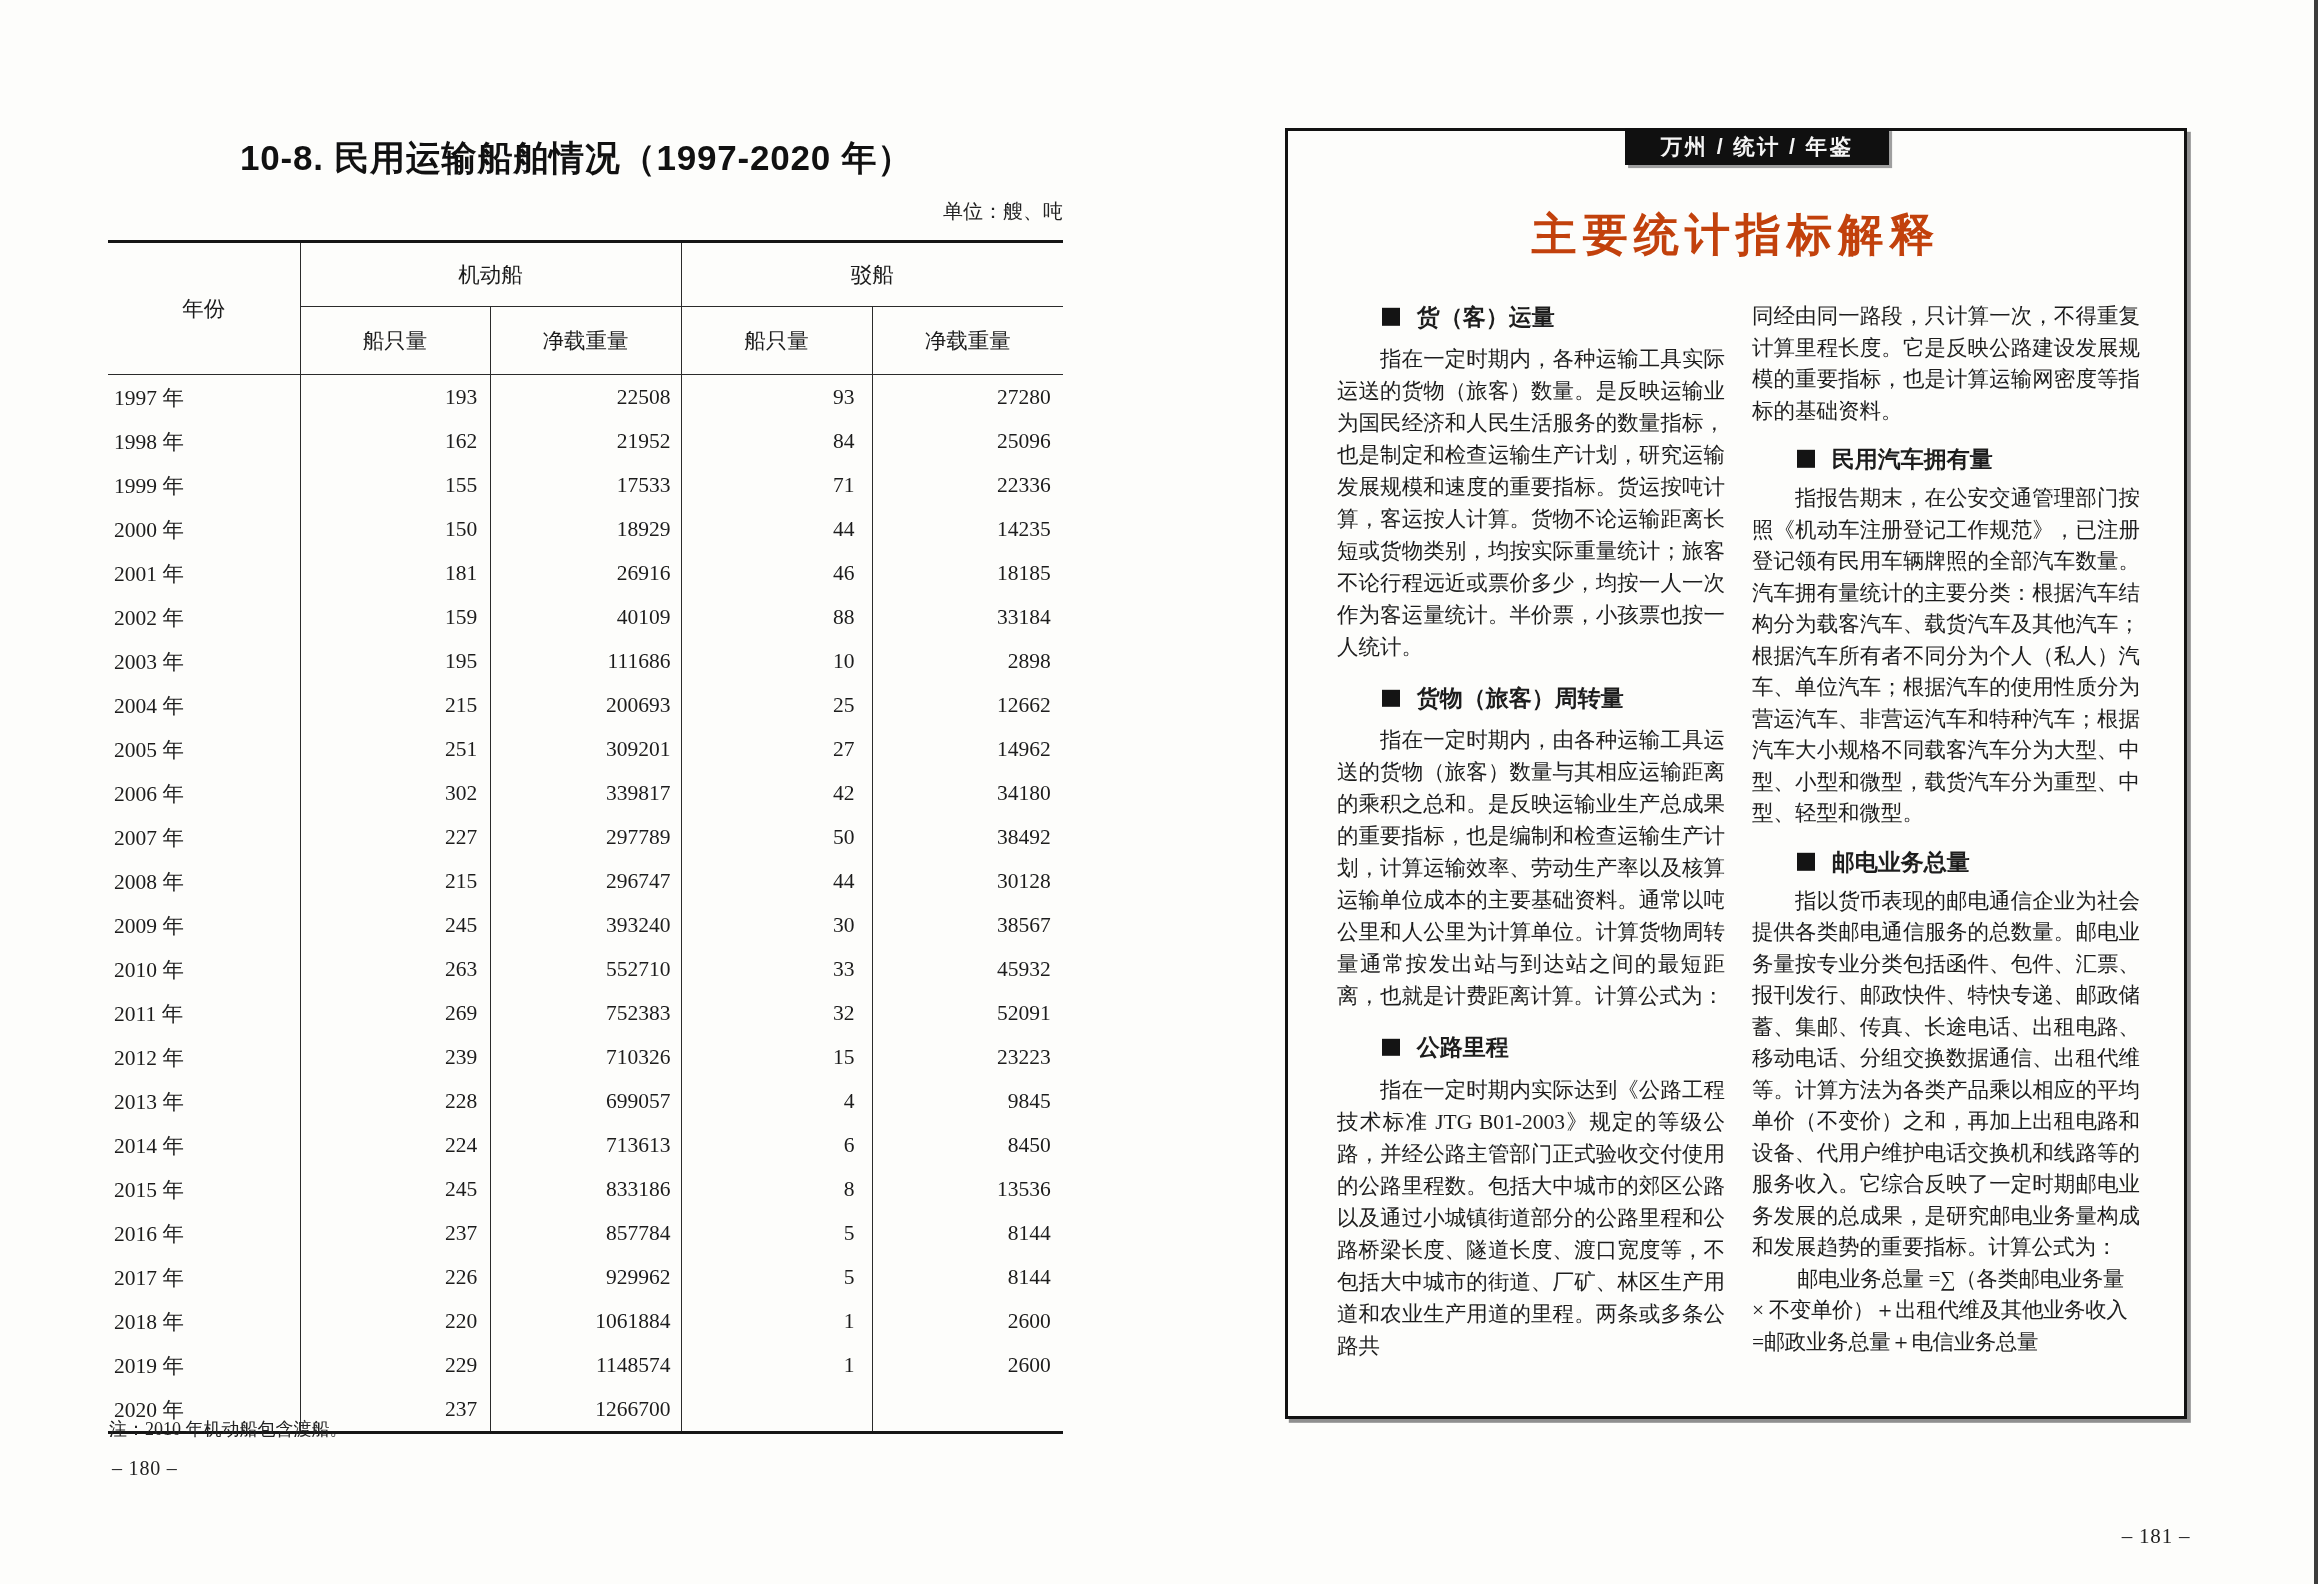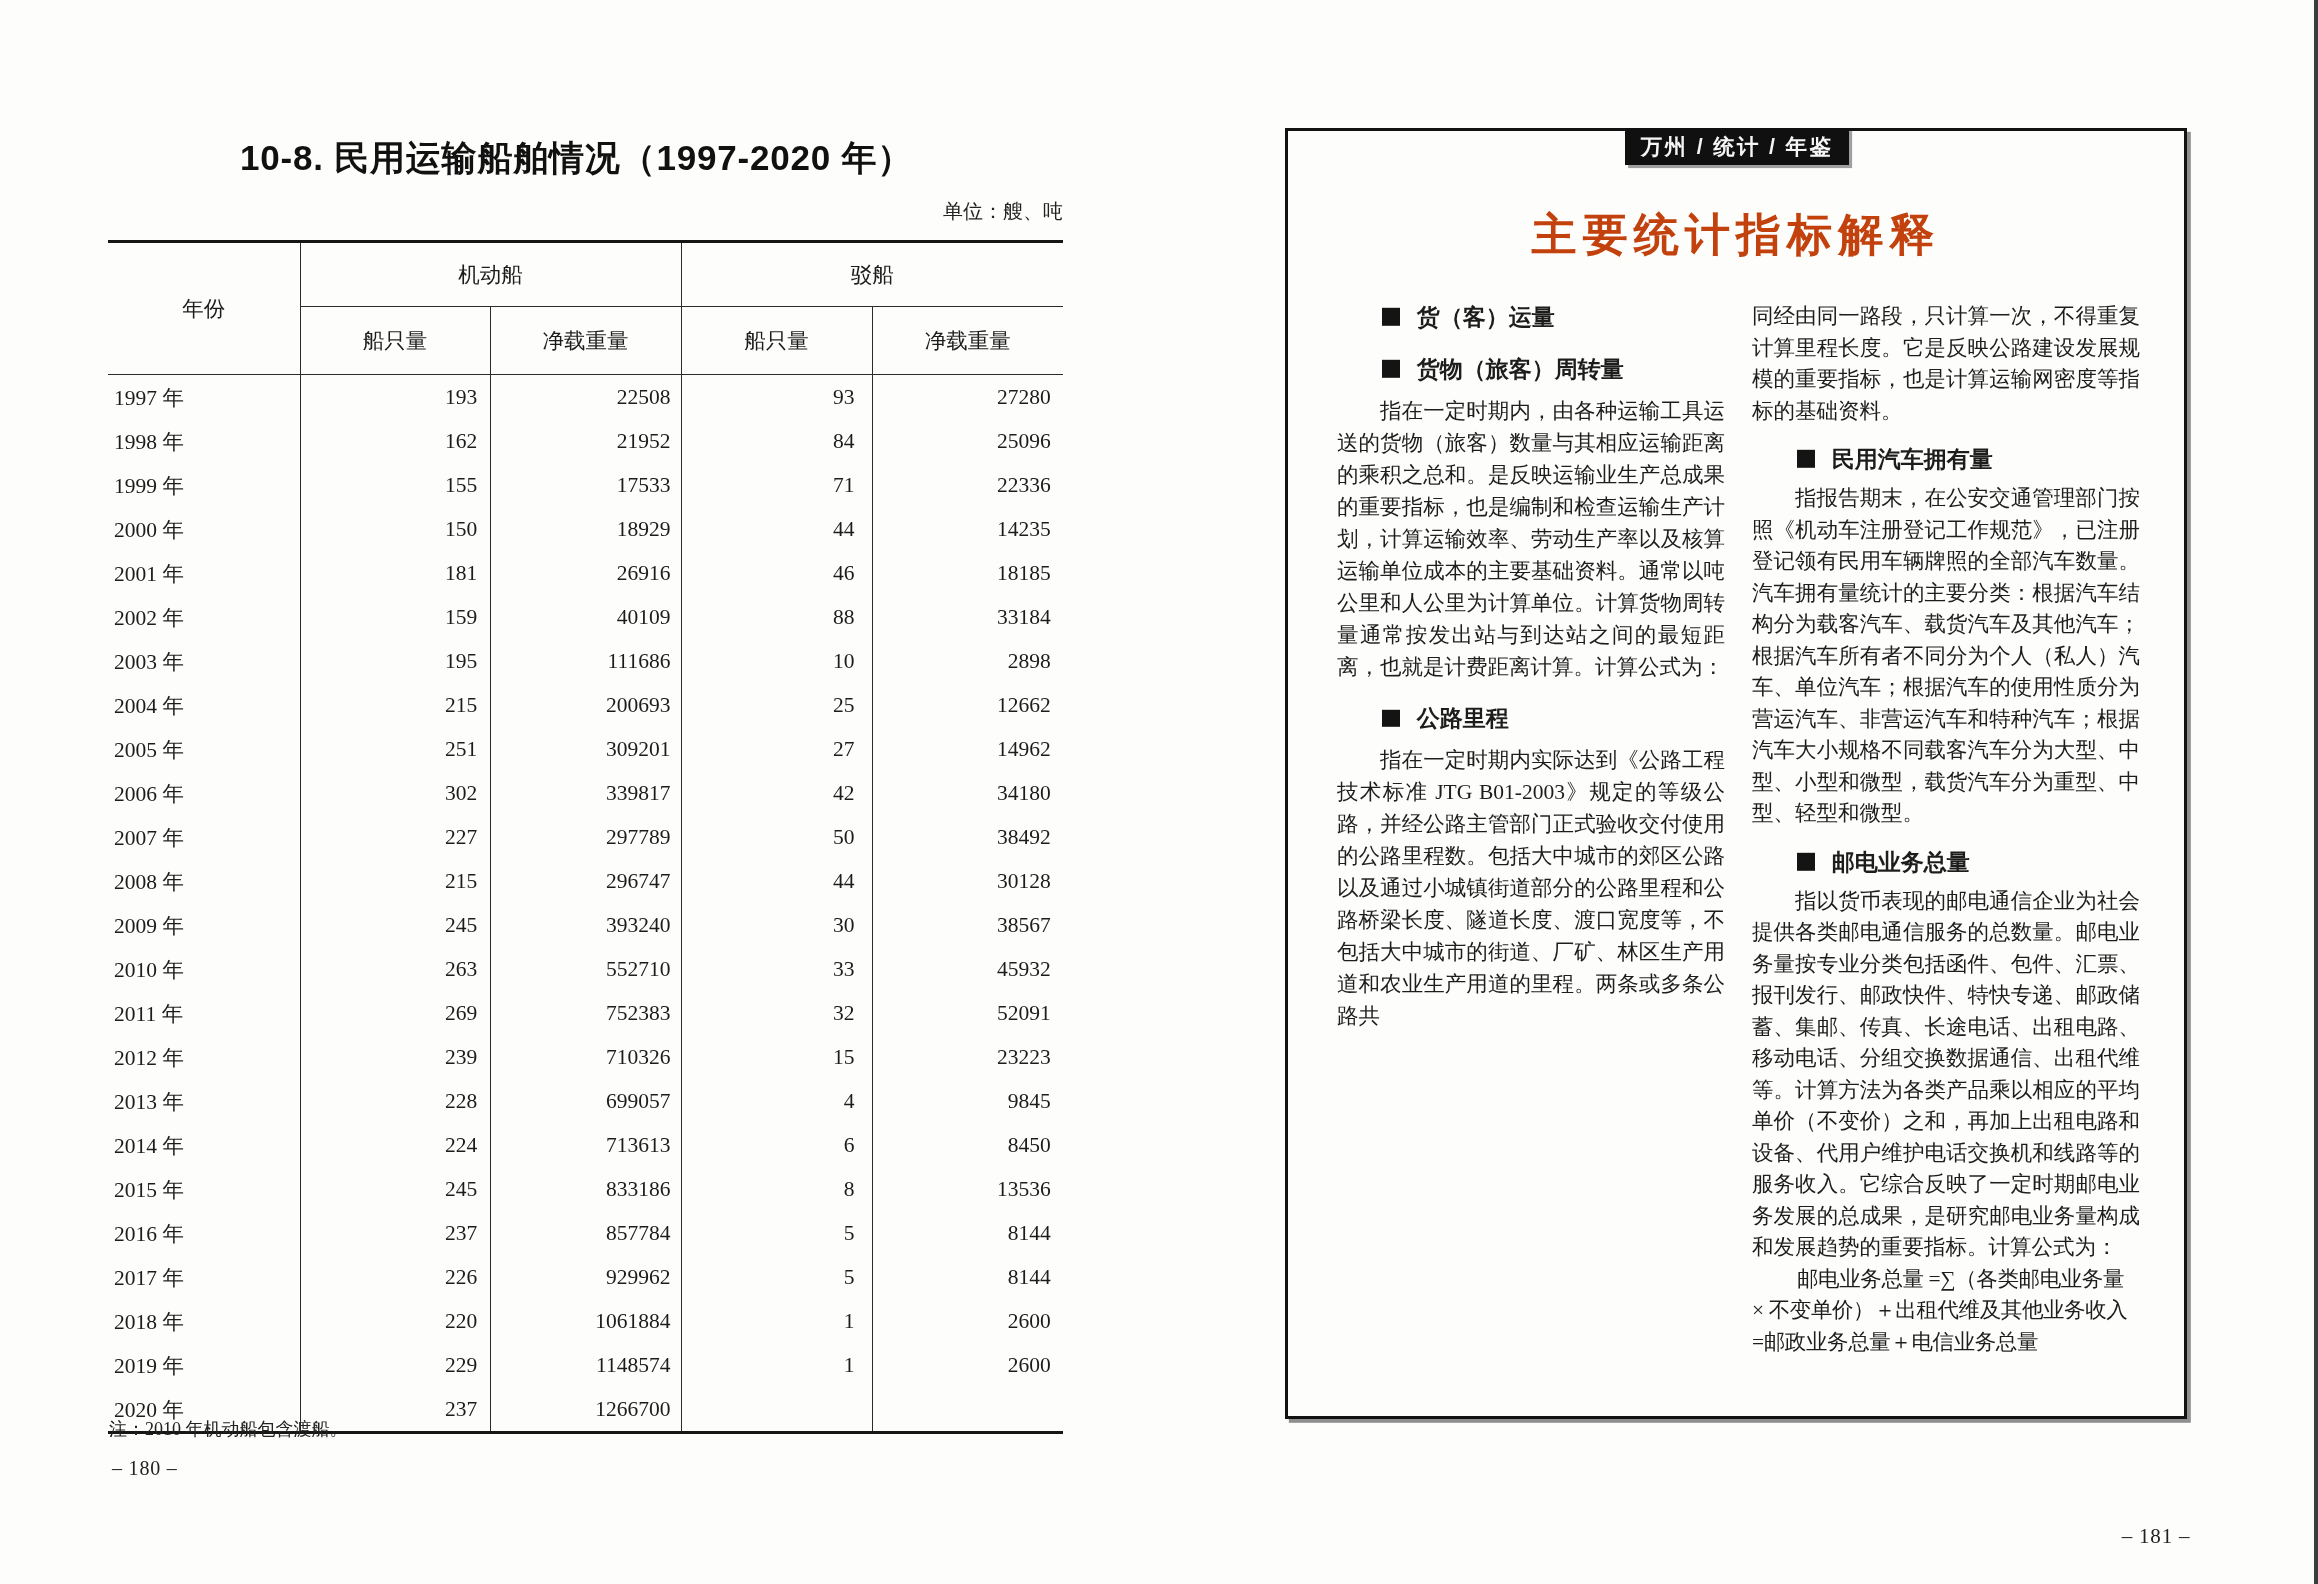--- a/index.html
+++ b/index.html
@@ -44,21 +44,21 @@
   td.n5{padding-right:12.3px;}
   .lp-note{position:absolute;left:109px;top:1417px;font-size:18px;color:#222;}
   .lp-pageno{position:absolute;left:112px;top:1457px;font-size:20px;color:#222;letter-spacing:0.8px;}
   
   .rp-box{
     position:absolute;left:1285px;top:128px;width:896px;height:1285px;
     border:3.1px solid #121212;background:#fdfdfb;
     box-shadow:3.8px 3.8px 0 #8f8f8f;
   }
   .rp-badge{
-    position:absolute;left:337px;top:-3.1px;width:224px;height:37px;
+    position:absolute;left:337px;top:-3.1px;width:264px;height:37px;
     background:#101010;color:#f5f5f5;
     font-family:"Liberation Sans","DejaVu Sans",sans-serif;
     font-weight:bold;font-size:21.5px;letter-spacing:2.3px;
     display:flex;align-items:center;justify-content:center;
     box-shadow:3.1px 3.1px 0 #9f9f9f;
   }
   .rp-title{
     position:absolute;left:0;right:0;top:74px;text-align:center;
     font-size:45px;font-weight:600;letter-spacing:6.1px;color:#c2410c;
   }
@@ -306,20 +306,21 @@
 
 <div class="lp-note">注：2010 年机动船包含渡船。</div>
 <div class="lp-pageno">– 180 –</div>
 
 <div class="rp-box">
   <div class="rp-badge">万州 / 统计 / 年鉴</div>
   <div class="rp-title">主要统计指标解释</div>
 
   <div class="col col-left">
     <div class="sec-head"><span class="bullet"></span><span>货（客）运量</span></div>
+    <p class="para">指在一定时期内，各种运输工具实际运送的货物（旅客）数量。是反映运输业为国民经济和人民生活服务的数量指标，也是制定和检查运输生产计划，研究运输发展规模和速度的重要指标。货运按吨计算，客运按人计算。货物不论运输距离长短或货物类别，均按实际重量统计；旅客不论行程远近或票价多少，均按一人一次作为客运量统计。半价票，小孩票也按一人统计。</p>
 
     <div class="sec-head"><span class="bullet"></span><span>货物（旅客）周转量</span></div>
     <p class="para">指在一定时期内，由各种运输工具运送的货物（旅客）数量与其相应运输距离的乘积之总和。是反映运输业生产总成果的重要指标，也是编制和检查运输生产计划，计算运输效率、劳动生产率以及核算运输单位成本的主要基础资料。通常以吨公里和人公里为计算单位。计算货物周转量通常按发出站与到达站之间的最短距离，也就是计费距离计算。计算公式为：</p>
 
     <div class="sec-head"><span class="bullet"></span><span>公路里程</span></div>
     <p class="para">指在一定时期内实际达到《公路工程技术标准 JTG B01-2003》规定的等级公路，并经公路主管部门正式验收交付使用的公路里程数。包括大中城市的郊区公路以及通过小城镇街道部分的公路里程和公路桥梁长度、隧道长度、渡口宽度等，不包括大中城市的街道、厂矿、林区生产用道和农业生产用道的里程。两条或多条公路共</p>
   </div>
 
   <div class="col col-right">
     <p class="para-cont">同经由同一路段，只计算一次，不得重复计算里程长度。它是反映公路建设发展规模的重要指标，也是计算运输网密度等指标的基础资料。</p>

